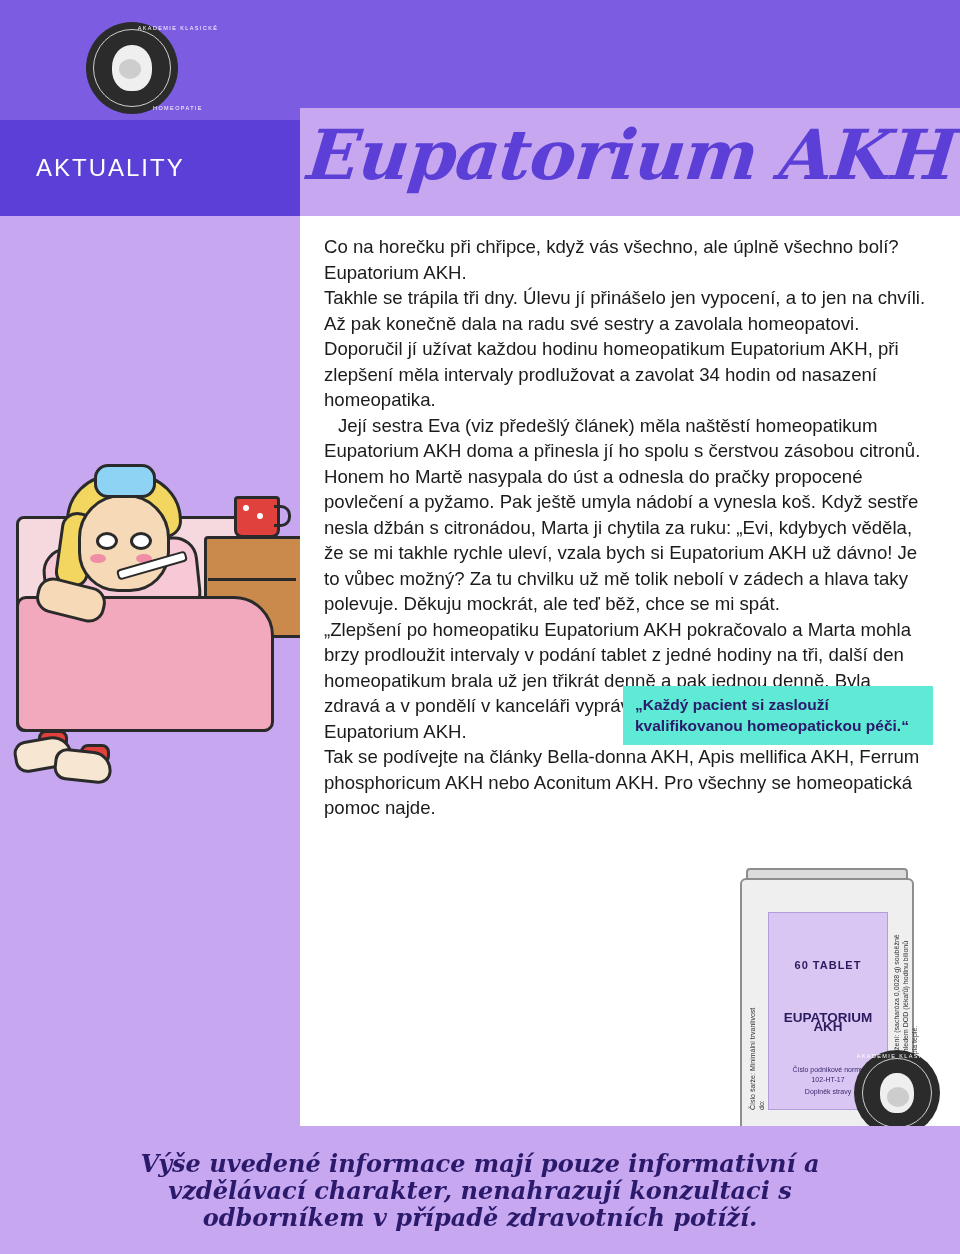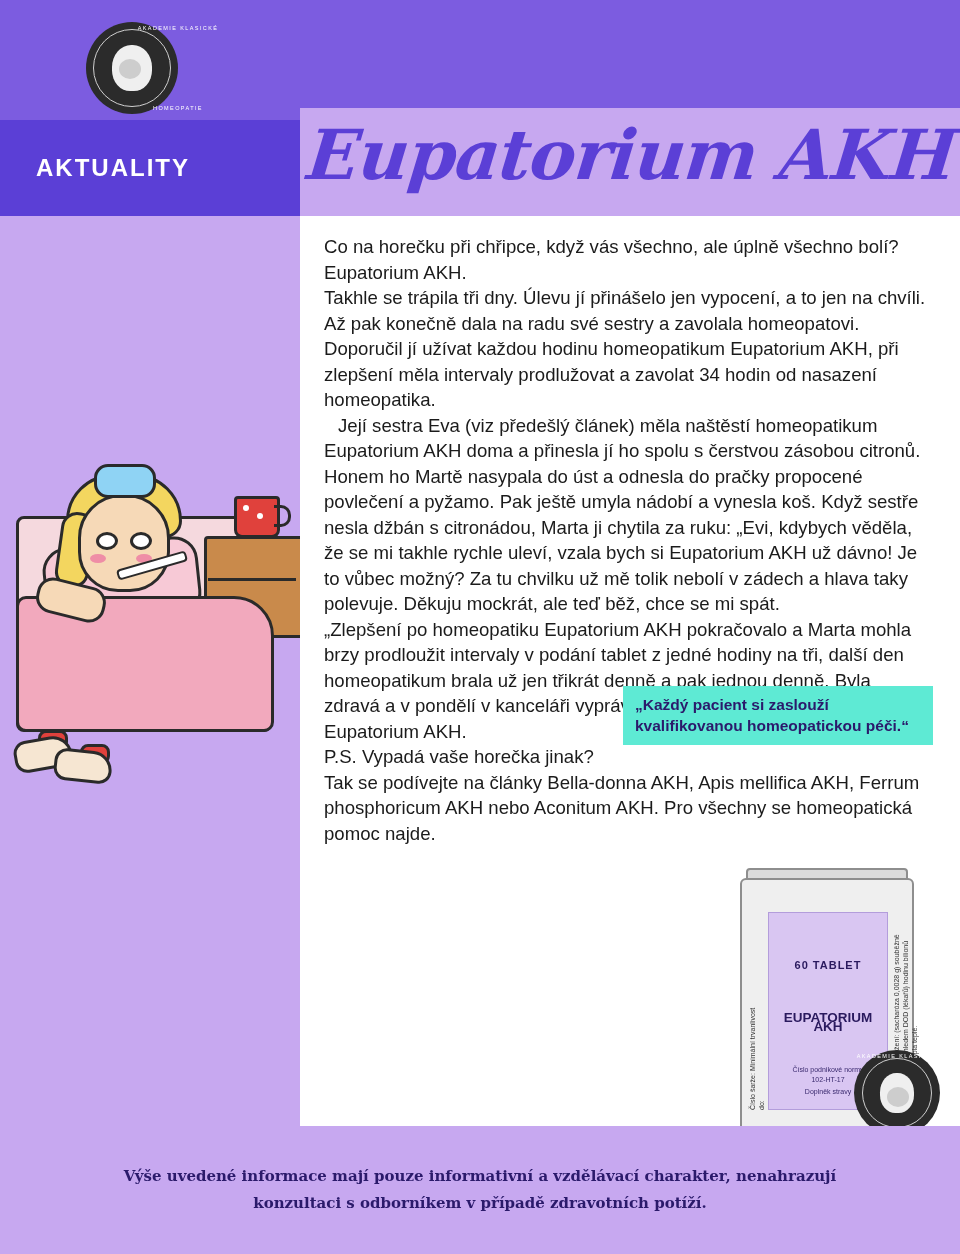--- a/index.html
+++ b/index.html
@@ -83,21 +83,21 @@
     position: absolute;
     left: 0; top: 120px;
     width: 300px; height: 96px;
     background: #5b3fd6;
     display: flex;
     align-items: center;
   }
   .aktuality-label {
     color: #ffffff;
     font-size: 24px;
-    font-weight: bold;
+    font-weight: normal;
     letter-spacing: 2px;
     padding-left: 36px;
   }
 
   
   .title-zone {
     position: absolute;
     left: 300px; top: 108px;
     width: 660px; height: 108px;
     background: #c7a8f0;
@@ -380,22 +380,23 @@
     position: absolute;
     left: 0; top: 1126px;
     width: 960px; height: 128px;
     background: #c7a8f0;
     display: flex;
     align-items: center;
     justify-content: center;
   }
   .footer-text {
     font-family: "DejaVu Serif", serif;
+    font-style: italic;
     font-weight: bold;
-    font-size: 15px;
+    font-size: 24px;
     line-height: 27px;
     color: #2b1a6b;
     text-align: center;
     width: 760px;
   }
 </style>
 </head>
 <body>
 
 <div class="page">
@@ -447,21 +448,20 @@
       <div class="slipper slipper-2"></div>
     </div>
   </div>
 
   <div class="content">
     <div class="body-text">
       <p>Co na horečku při chřipce, když vás všechno, ale úplně všechno bolí? Eupatorium AKH.</p>
       <p>Takhle se trápila tři dny. Úlevu jí přinášelo jen vypocení, a to jen na chvíli. Až pak konečně dala na radu své sestry a zavolala homeopatovi. Doporučil jí užívat každou hodinu homeopatikum Eupatorium AKH, při zlepšení měla intervaly prodlužovat a zavolat 34 hodin od nasazení homeopatika.</p>
       <p class="indent-1">Její sestra Eva (viz předešlý článek) měla naštěstí homeopatikum Eupatorium AKH doma a přinesla jí ho spolu s čerstvou zásobou citronů. Honem ho Martě nasypala do úst a odnesla do pračky propocené povlečení a pyžamo. Pak ještě umyla nádobí a vynesla koš. Když sestře nesla džbán s citronádou, Marta ji chytila za ruku: „Evi, kdybych věděla, že se mi takhle rychle uleví, vzala bych si Eupatorium AKH už dávno! Je to vůbec možný? Za tu chvilku už mě tolik nebolí v zádech a hlava taky polevuje. Děkuju mockrát, ale teď běž, chce se mi spát.</p>
       <p>„Zlepšení po homeopatiku Eupatorium AKH pokračovalo a Marta mohla brzy prodloužit intervaly v podání tablet z jedné hodiny na tři, další den homeopatikum brala už jen třikrát denně a pak jednou denně. Byla zdravá a v pondělí v kanceláři vyprávěla kolegyním o zázraku jménem Eupatorium AKH.</p>
-      <p>P.S. Vypadá vaše horečka jinak?</p>
       <p>Tak se podívejte na články Bella-donna AKH, Apis mellifica AKH, Ferrum phosphoricum AKH nebo Aconitum AKH. Pro všechny se homeopatická pomoc najde.</p>
     </div>
   </div>
 
   <div class="quote-box">„Každý pacient si zaslouží kvalifikovanou homeopatickou péči.“</div>
 
   <div class="bottle-cap"></div>
   <div class="bottle"></div>
   <div class="bottle-flame"></div>
   <div class="bottle-label">

